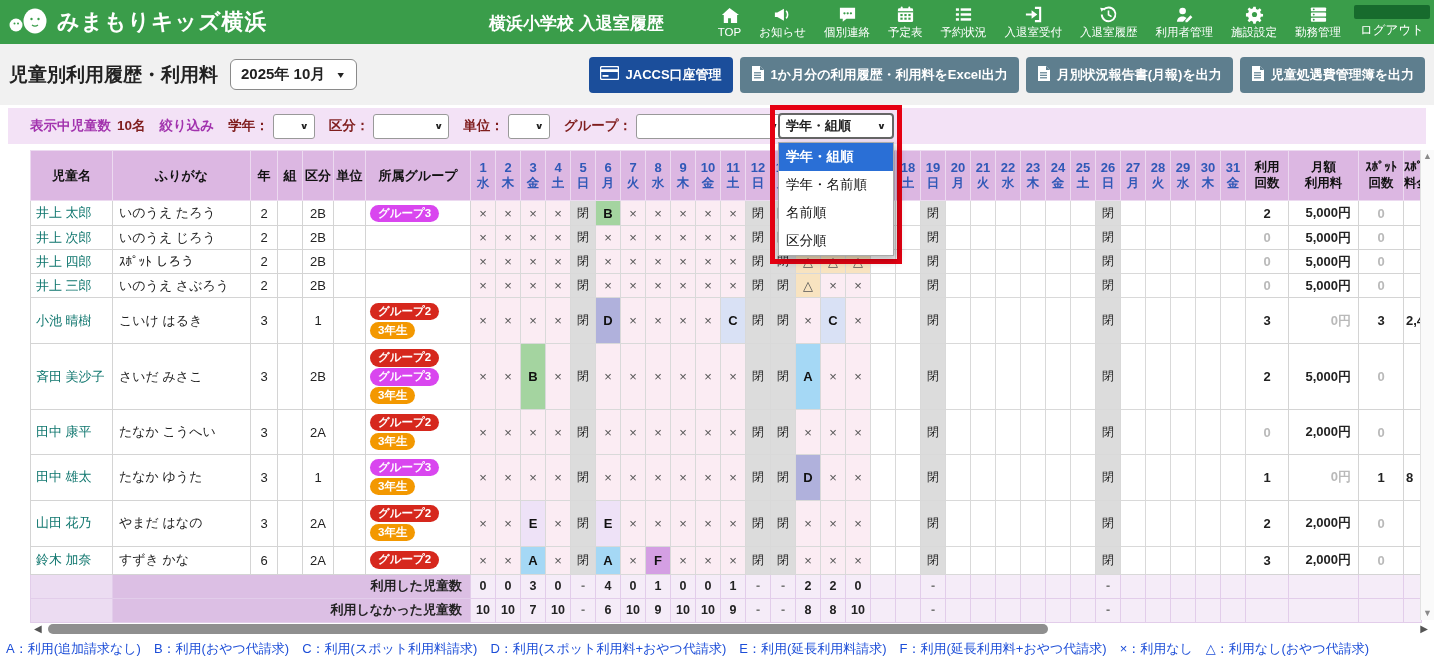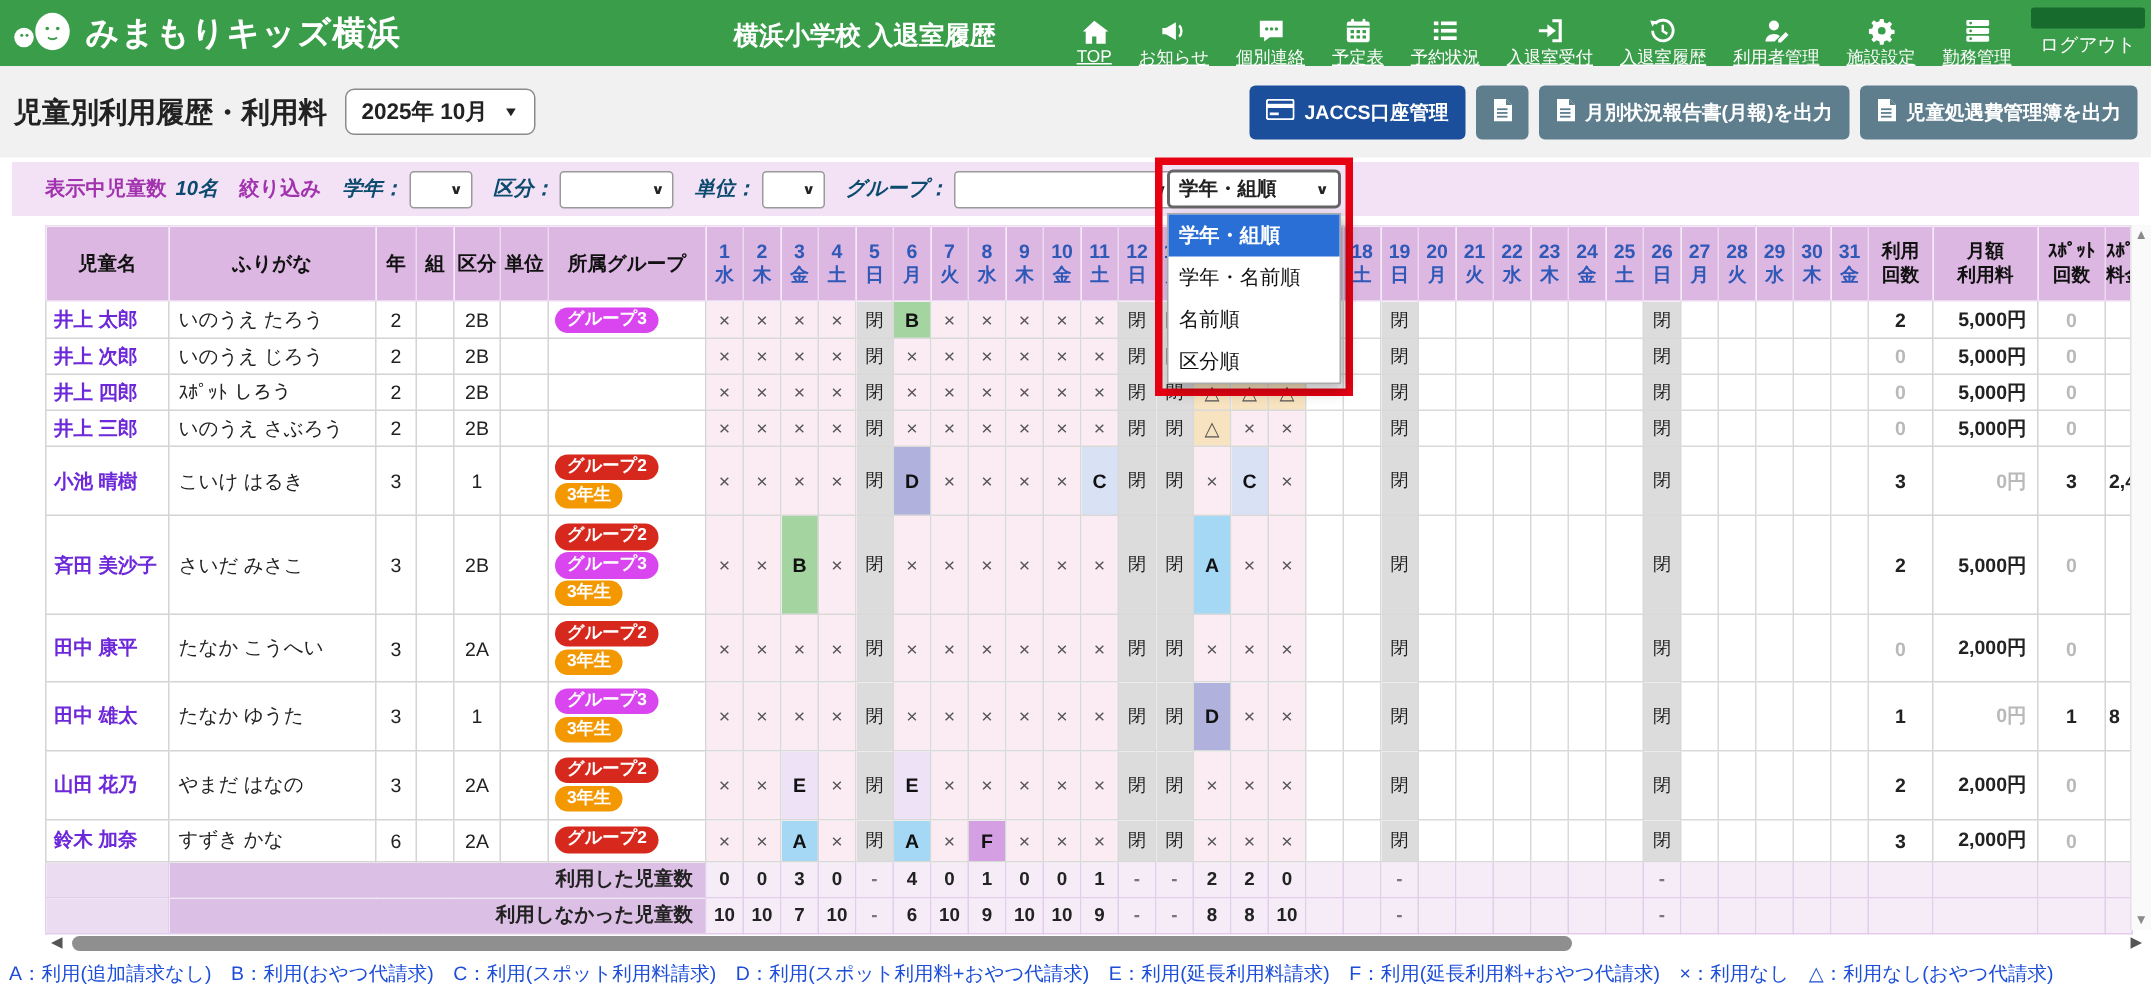--- a/index.html
+++ b/index.html
@@ -4,59 +4,59 @@
 <style>
   * { box-sizing: border-box; margin:0; padding:0; }
   html,body { width:1434px; height:658px; overflow:hidden; }
   body { font-family:"Liberation Sans","DejaVu Sans",sans-serif; background:#fff; position:relative; font-size:13px; color:#222; }
 
   
   .topbar { position:absolute; left:0; top:0; width:1434px; height:44px; background:#3a9d4a; color:#fff; }
   .logo { position:absolute; left:8px; top:0; height:44px; display:flex; align-items:center; gap:7px; }
   .logo-text { font-size:22px; font-weight:bold; letter-spacing:1px; }
   .school-title { position:absolute; left:489px; top:12px; font-size:17px; font-weight:bold; }
-  .nav { position:absolute; right:84px; top:0; height:56px; display:flex;text-decoration:underline; }
+  .nav { position:absolute; right:84px; top:0; height:44px; display:flex; }
   .nav-item { display:flex; flex-direction:column; align-items:center; justify-content:center; padding:0 9px; gap:1px; cursor:pointer; }
   .nav-item .lbl { font-size:11.5px; white-space:nowrap; }
   .nav-item svg { display:block; }
   .logout { position:absolute; right:2px; top:0; width:80px; height:44px; display:flex; flex-direction:column; align-items:center; justify-content:center; gap:3px; cursor:pointer; }
   .logout-box { width:76px; height:14px; background:#176b2d; border-radius:2px; }
   .logout .lbl { font-size:12.5px; }
 
   
   .toolbar { position:absolute; left:0; top:44px; width:1434px; height:61px; background:#f1f1f1; display:flex; align-items:center; padding:0 9px; gap:12px; }
   .page-title { font-size:19px; font-weight:bold; color:#222; }
   .month-select { display:flex; align-items:center; gap:10px; background:#fff; border:1px solid #8a8a8a; border-radius:6px; padding:5px 10px; font-size:15px; font-weight:bold; cursor:pointer; }
   .btn-group { margin-left:auto; display:flex; gap:7px; }
   .btn { display:flex; align-items:center; gap:7px; border:none; border-radius:4px; color:#fff; font-weight:bold; font-size:13px; padding:9px 11px; cursor:pointer; font-family:inherit; white-space:nowrap; }
   .btn-blue { background:#1b4e9b; }
   .btn-slate { background:#5e7e8e; }
 
   
   .filterbar { position:absolute; left:8px; top:108px; width:1418px; height:36px; background:#f3e2f6; display:flex; align-items:center; padding:0 22px; font-size:13.5px; font-weight:bold; }
   .f-purple { color:#a233ae; }
-  .f-dark { color:#0c4a6e;font-style:italic; }
+  .f-dark { color:#7f1d1d; }
   .f-gap { margin-left:14px; }
   .f-gap-s { margin-left:6px; }
   .select-box { display:inline-flex; align-items:center; justify-content:space-between; background:#fff; border:1px solid #999; border-radius:3px; height:25px; padding:0 5px; margin-left:4px; font-weight:bold; color:#333; cursor:pointer; }
   .sel-grade { width:42px; } .sel-class { width:76px; } .sel-unit { width:42px; } .sel-group { width:148px; }
   .chev { font-size:11px; color:#222; transform:scaleY(.8); }
 
   
   .table-wrap { position:absolute; left:30px; top:150px; }
   table { border-collapse:collapse; table-layout:fixed; width:1391px; }
   th,td { overflow:hidden; white-space:nowrap; }
   thead th { background:#dcb7e2; border:1px solid #ecdaf0; font-size:13px; padding:3px 0; height:50px; }
   thead th.fixed { color:#111; }
   thead th .d-num { color:#2f58b7; font-weight:bold; font-size:13px; line-height:1.2; }
   thead th .d-dow { color:#2f58b7; font-weight:bold; font-size:12.5px; line-height:1.2; }
   thead th .h2line { color:#111; font-weight:bold; font-size:12.5px; line-height:1.25; }
   tbody td { border:1px solid #d4d4d4; }
   td.name { padding-left:5px; text-align:left; }
-  td.name a { color:#6d28d9; font-weight:bold; text-decoration:none; font-size:13px; }
+  td.name a { color:#0f766e; font-weight:normal; text-decoration:none; font-size:13px; }
   td.kana { padding-left:6px; text-align:left; font-size:13px; color:#222; }
   td.small { text-align:center; font-size:13px; }
   td.grp { padding:2px 4px; text-align:left; }
   .badge { display:block; width:fit-content; margin:1.5px 0; border-radius:9px; padding:1px 8px 2px; font-size:11.5px; font-weight:bold; color:#fff; line-height:1.25; }
   .bg-red { background:#d6281d; } .bg-blue { background:#d946ef; } .bg-orange { background:#f39800; }
   td.day { text-align:center; font-size:13px; color:#555; border:1px solid #d9d9d9; }
   td.day.letter { font-weight:bold; color:#111; }
   .c-x { background:#fbecf3; }
   .c-closed { background:#dcdcdc; color:#222 !important; font-size:12px !important; font-weight:normal !important; }
   .c-empty { background:#fff; }
@@ -255,20 +255,21 @@
     <button class="btn btn-slate">
       <span>
         <svg width="13" height="15" viewBox="0 0 13 15">
             <path fill="#fff" d="M1 0h8l4 4v11H1z"></path>
             <path fill="#5e7e8e" d="M9 0v4h4z"></path>
             <rect x="3" y="6.2" width="7" height="1.2" fill="#5e7e8e"></rect>
             <rect x="3" y="8.7" width="7" height="1.2" fill="#5e7e8e"></rect>
             <rect x="3" y="11.2" width="7" height="1.2" fill="#5e7e8e"></rect>
           </svg>
       </span>
+      <span>1か月分の利用履歴・利用料をExcel出力</span>
     </button>
     <button class="btn btn-slate">
       <span>
         <svg width="13" height="15" viewBox="0 0 13 15">
             <path fill="#fff" d="M1 0h8l4 4v11H1z"></path>
             <path fill="#5e7e8e" d="M9 0v4h4z"></path>
             <rect x="3" y="6.2" width="7" height="1.2" fill="#5e7e8e"></rect>
             <rect x="3" y="8.7" width="7" height="1.2" fill="#5e7e8e"></rect>
             <rect x="3" y="11.2" width="7" height="1.2" fill="#5e7e8e"></rect>
           </svg>

